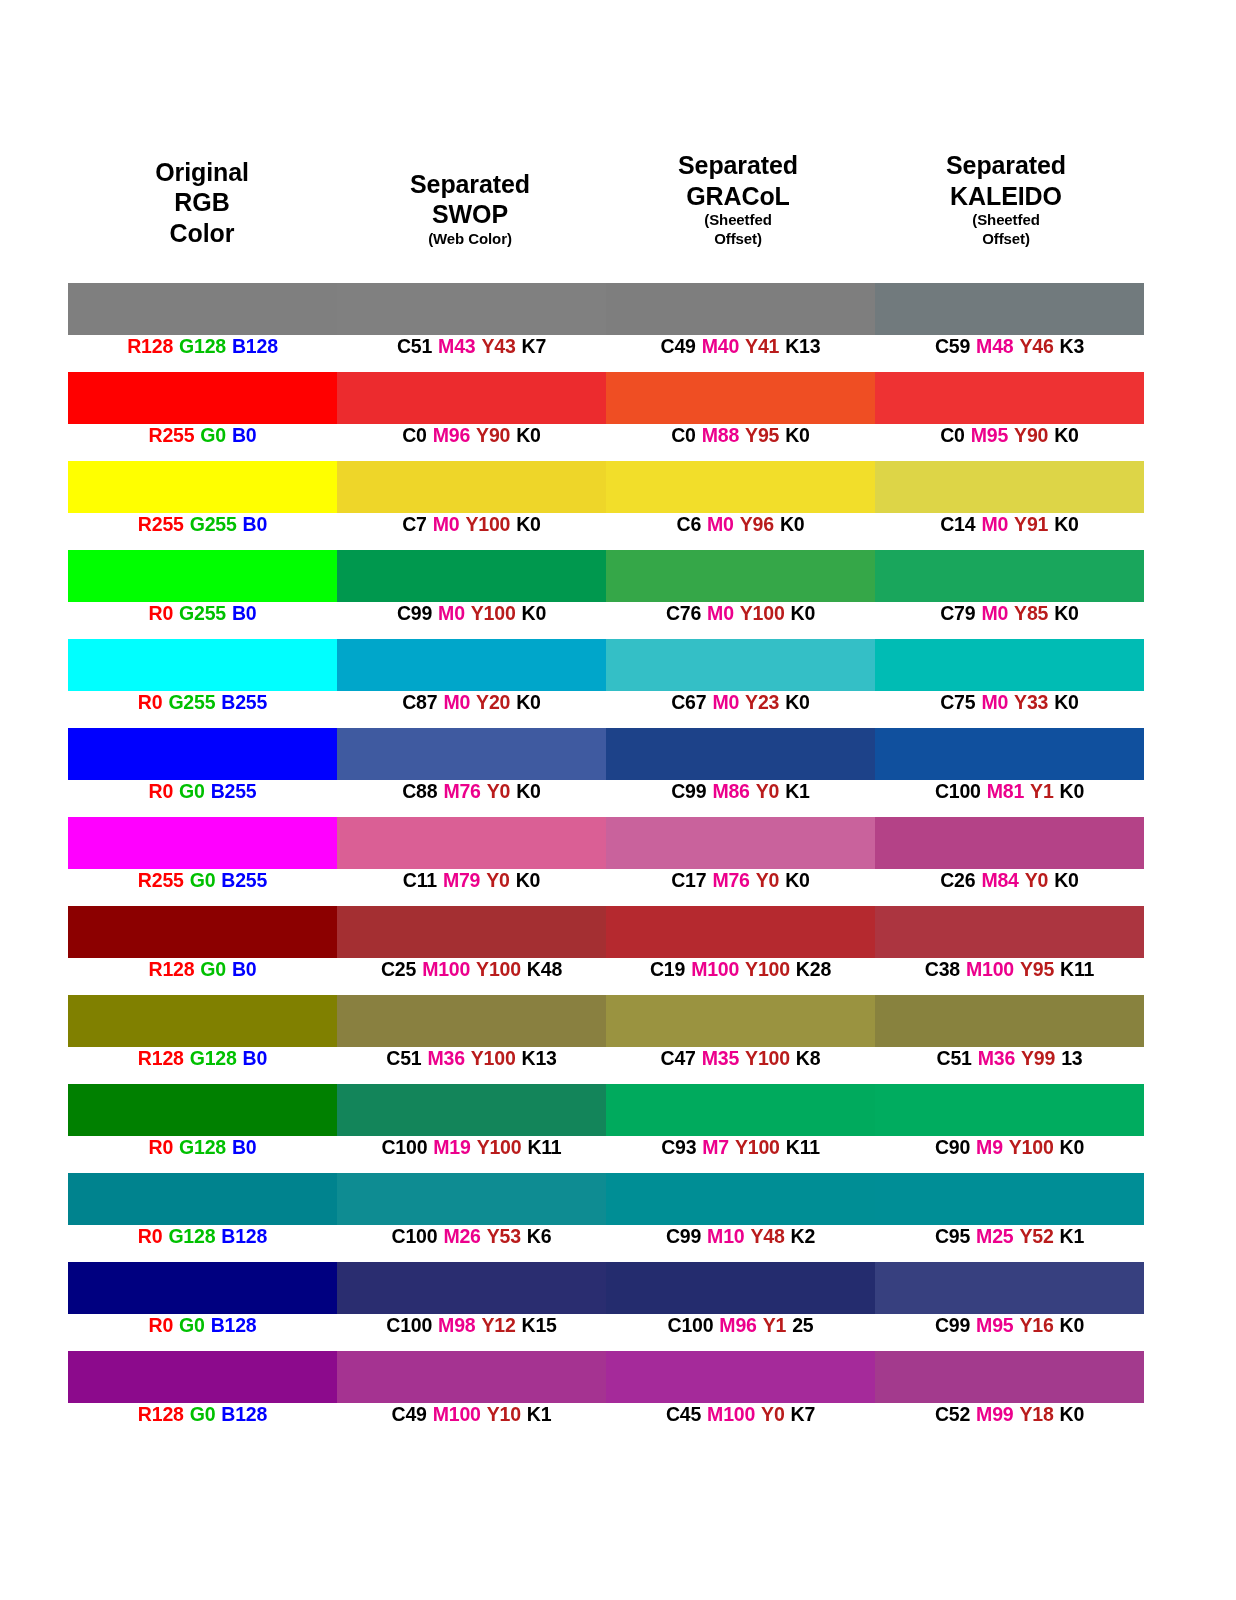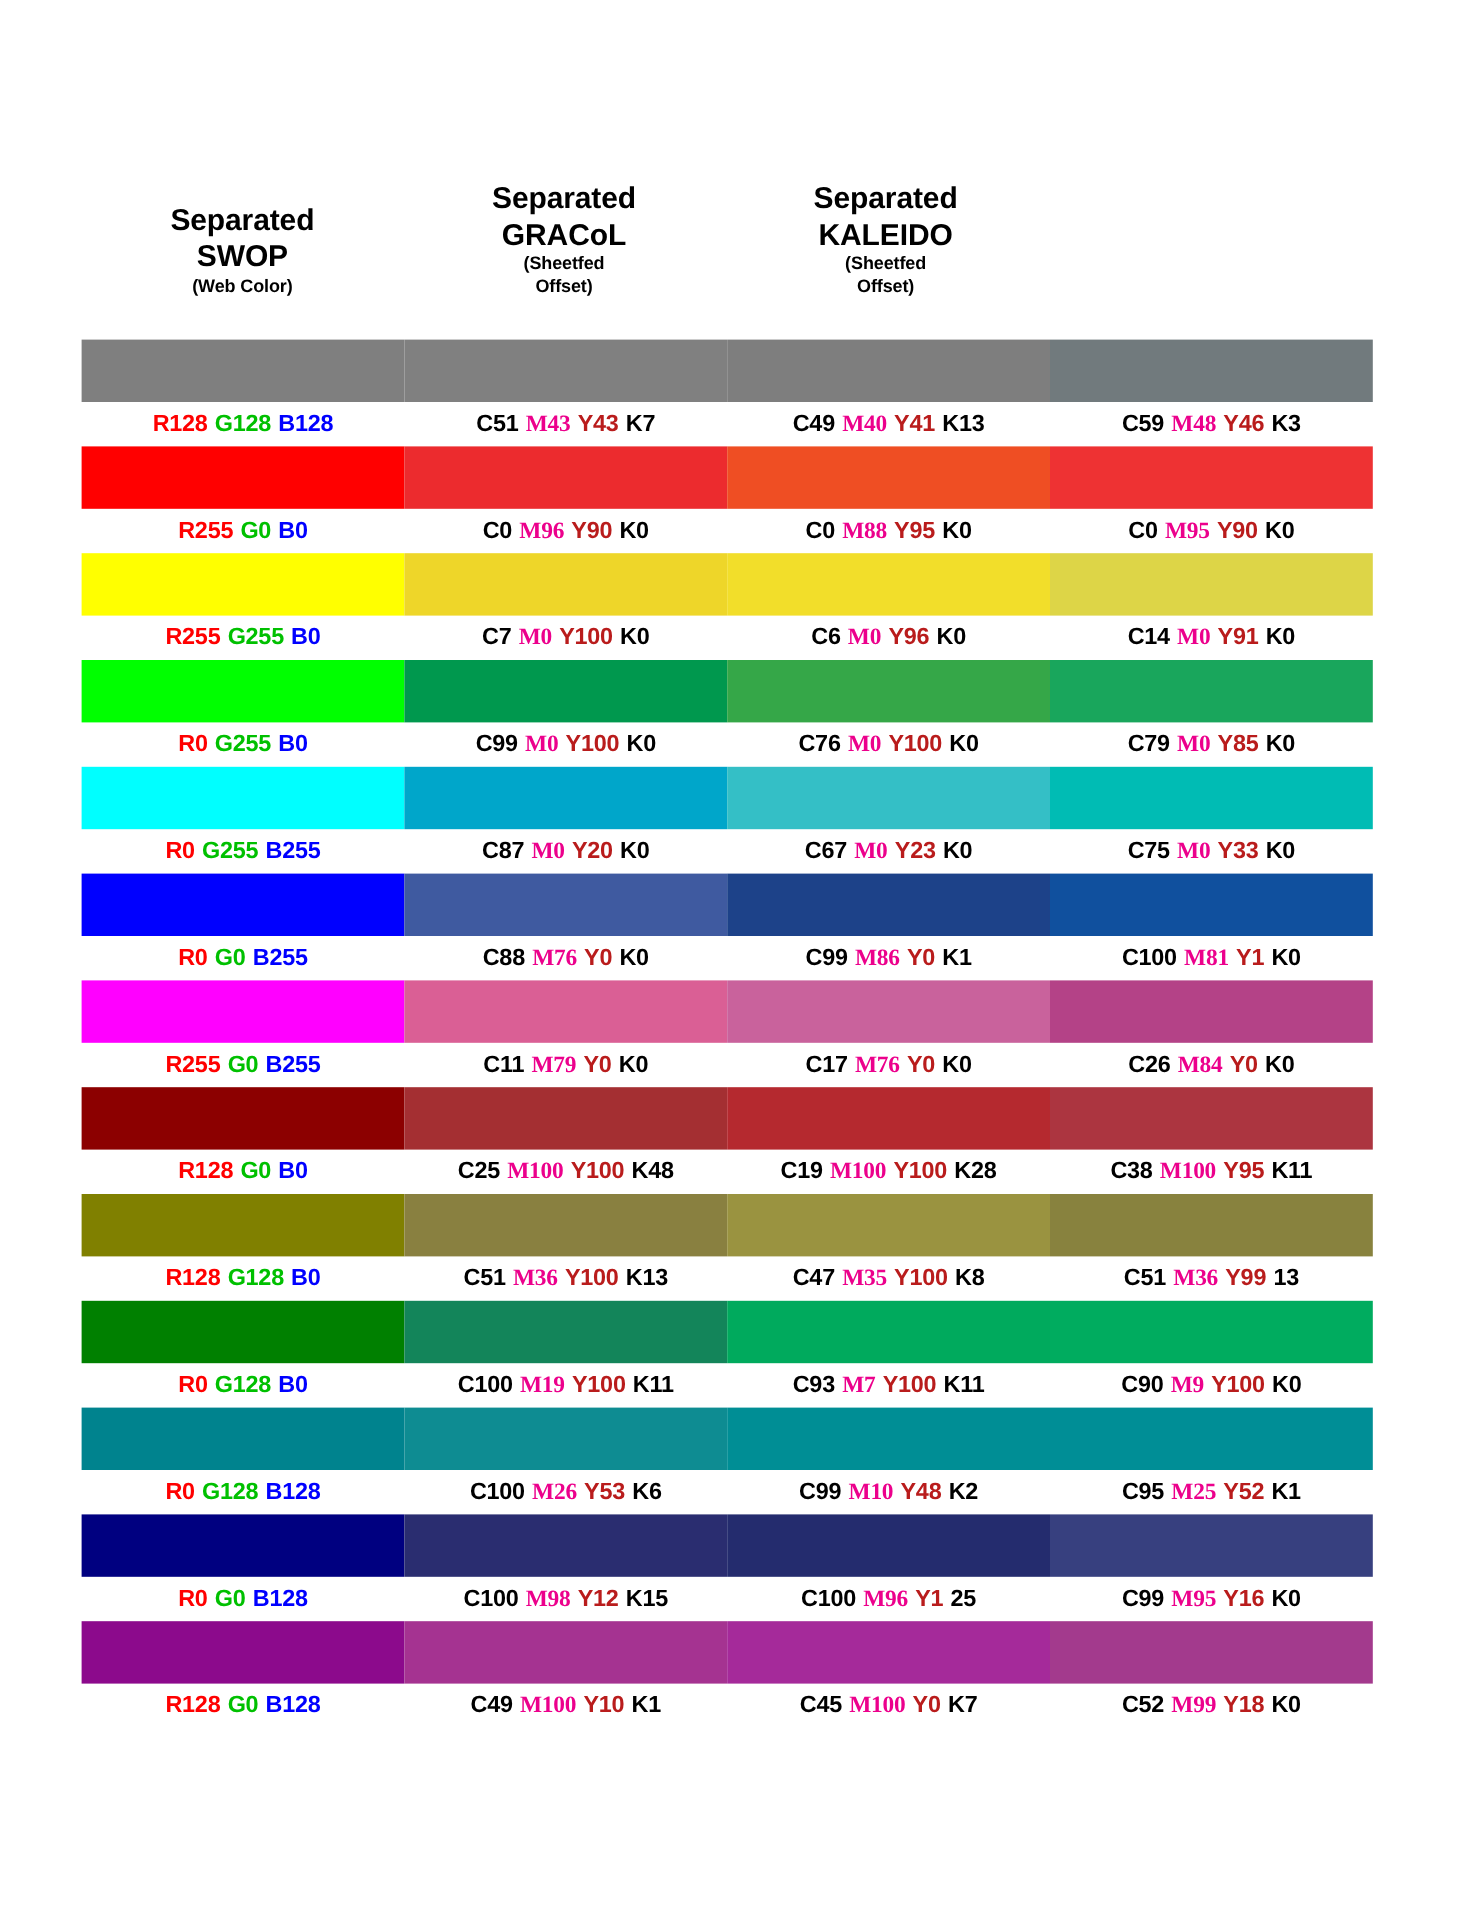--- a/index.html
+++ b/index.html
@@ -68,46 +68,51 @@
     width: 1078px;
   }
   .swatch {
     width: 269px;
     height: 52px;
   }
   .labels {
     display: flex;
     width: 1078px;
     height: 37px;
-    align-items: center;
+    align-items: flex-start;
   }
   .label-cell {
     width: 269px;
     text-align: center;
     font-size: 19.5px;
     font-weight: bold;
     white-space: nowrap;
     letter-spacing: -0.2px;
   }
   .ch-r { color: #ff0000; }
   .ch-g { color: #00c000; }
   .ch-b { color: #0000ff; }
   .ch-c { color: #000000; }
-  .ch-m { color: #ec008c; font-family: Liberation Serif, serif; }
+  .ch-m { color: #ec008c; }
   .ch-y { color: #b91c1c; }
   .ch-k { color: #000000; }
   .sp { display: inline-block; width: 6px; }
 </style>
 </head>
 <body>
 
 <div id="sheet">
 
   <div class="header-row">
       <div class="header-cell">
+        <div class="big">Original</div>
+        <div class="big">RGB</div>
+        <div class="big">Color</div>
+      </div>
+      <div class="header-cell">
         <div class="big">Separated</div>
         <div class="big">SWOP</div>
         <div class="small">(Web Color)</div>
       </div>
       <div class="header-cell">
         <div class="big">Separated</div>
         <div class="big">GRACoL</div>
         <div class="small">(Sheetfed</div>
         <div class="small">Offset)</div>
       </div>

